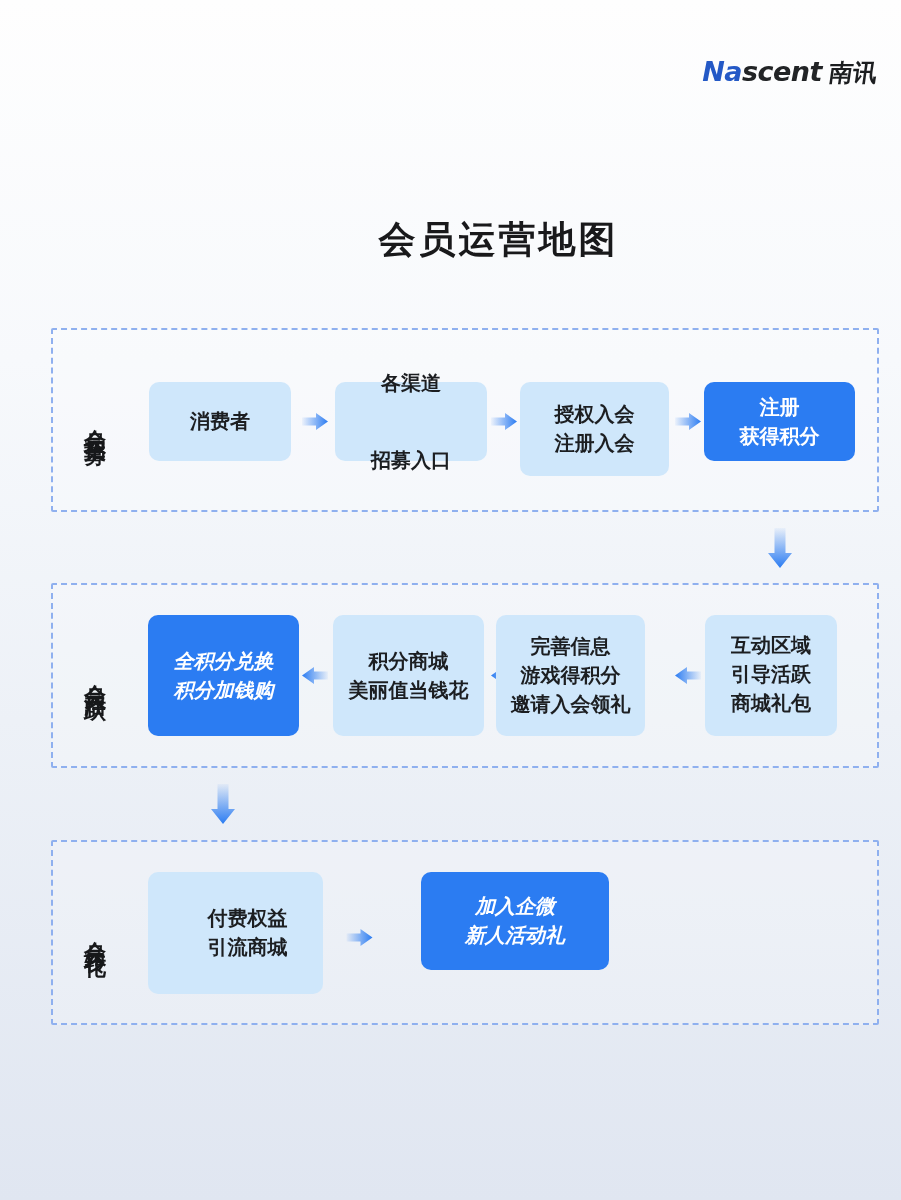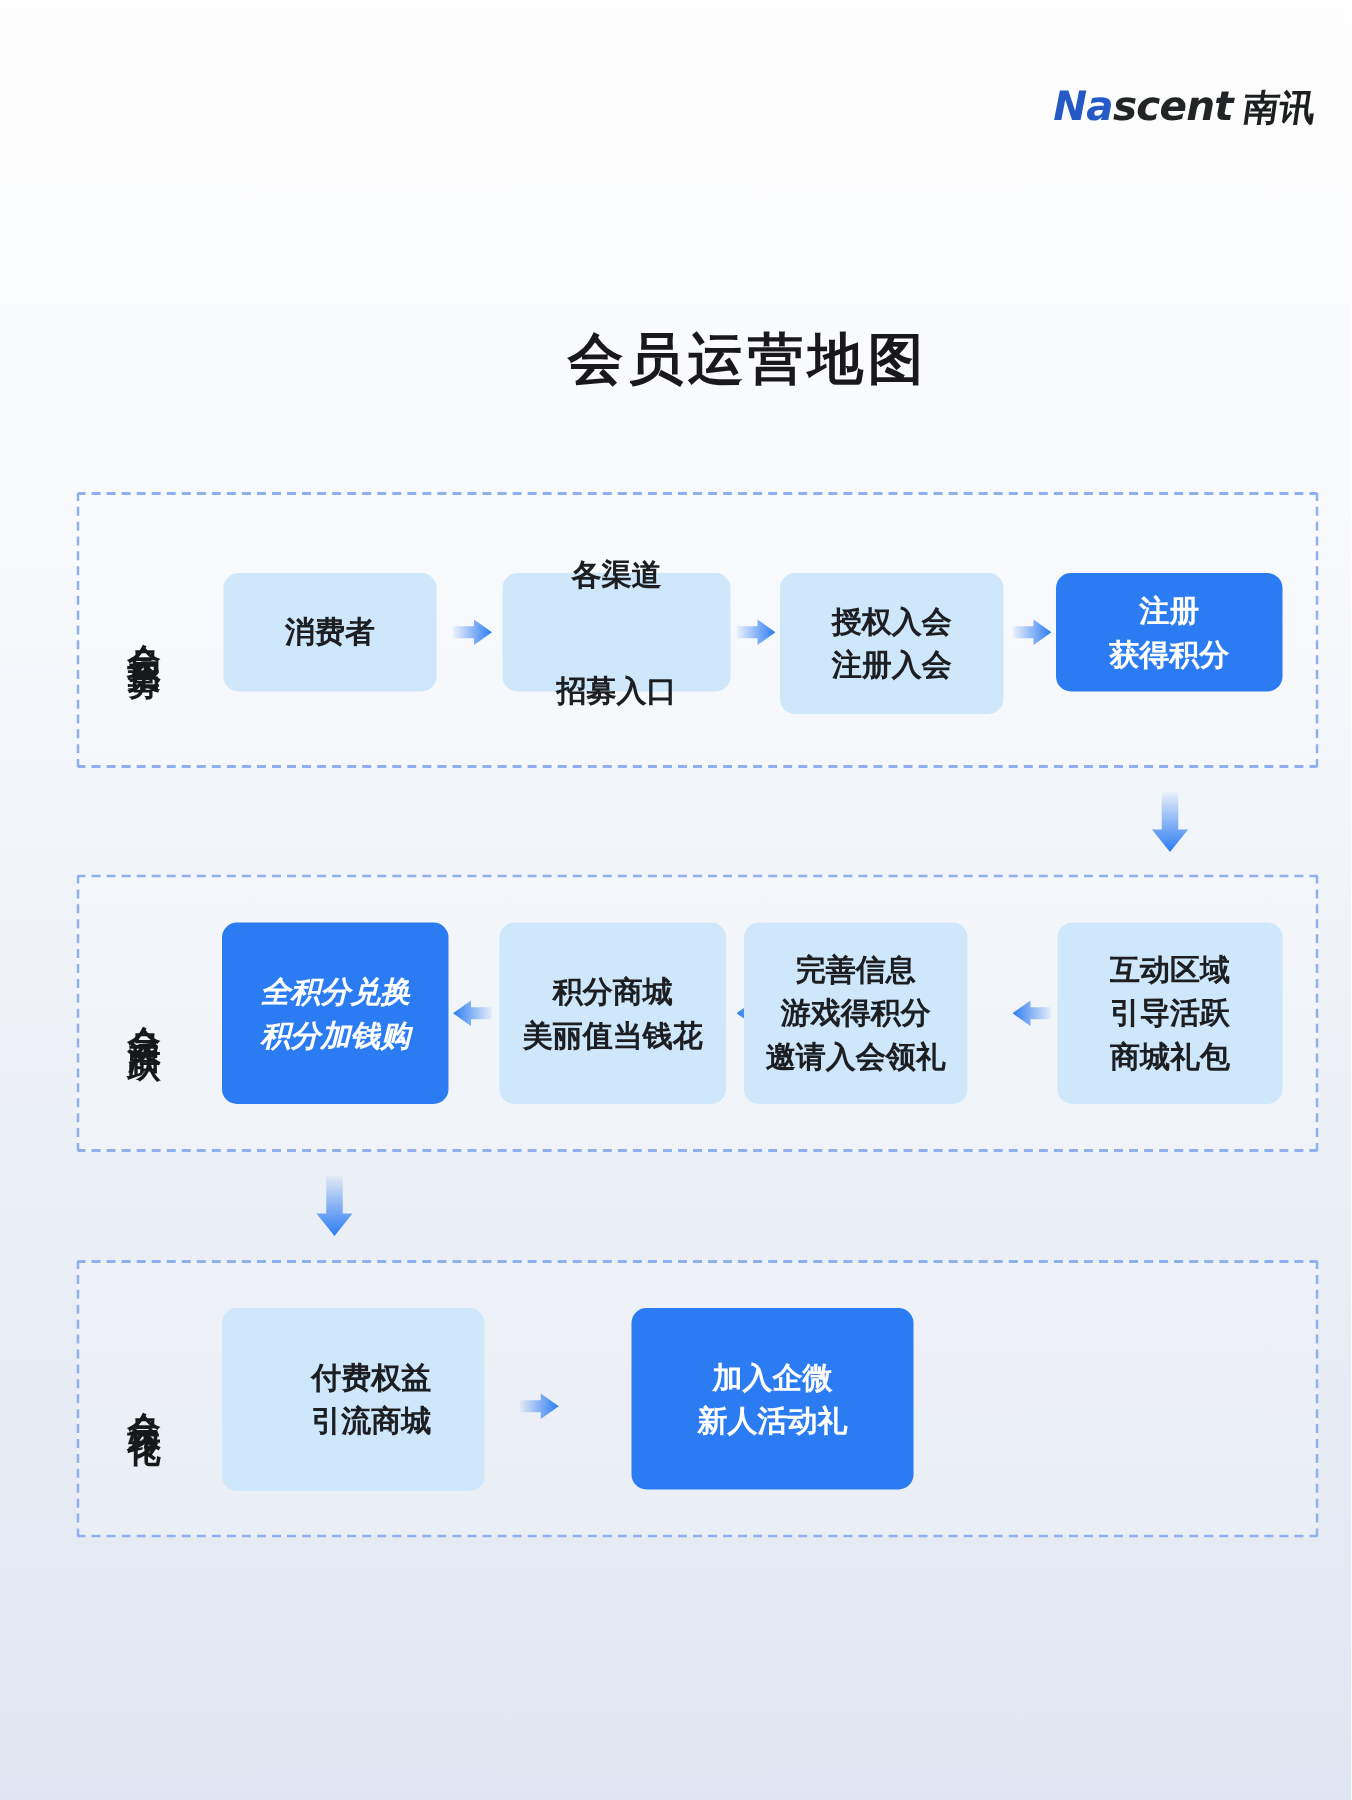--- a/index.html
+++ b/index.html
@@ -35,23 +35,23 @@
     line-height:1.45; color:#1c1e21; }
   .box-light { background:#cfe7fb; }
   .box-blue  { background:#2b7cf2; color:#ffffff; font-weight:bold;text-align:center; }
   .b11 { left:149px; top:382px; width:142px; height:79px; }
   .b12 { left:335px; top:382px; width:152px; height:79px;gap:48px; }
   .b13 { left:520px; top:382px; width:149px; height:94px; }
   .b14 { left:704px; top:382px; width:151px; height:79px; }
   .b21 { left:148px; top:615px; width:151px; height:121px;font-style:italic; }
   .b22 { left:333px; top:615px; width:151px; height:121px; }
   .b23 { left:496px; top:615px; width:149px; height:121px; }
-  .b24 { left:705px; top:615px; width:150px; height:121px; }
+  .b24 { left:705px; top:615px; width:132px; height:121px;font-family:Liberation Mono, monospace; }
   .b31 { left:148px; top:872px; width:151px; height:122px;padding-left:24px; }
-  .b32 { left:421px; top:872px; width:188px; height:121px; }
+  .b32 { left:421px; top:872px; width:188px; height:98px;font-style:italic; }
   
   .arrow { position:absolute; }
   .a11 { left:302px; top:412px; } .a12 { left:491px; top:412px; } .a13 { left:675px; top:412px; }
   .a21 { left:302px; top:666px; } .a22 { left:491px; top:666px; } .a23 { left:675px; top:666px; }
   .a31 { left:346px; top:928px; }
   .d1  { left:767px; top:528px; } .d2  { left:210px; top:784px; }
   .defs { position:absolute; width:0; height:0; }
 </style>
 </head>
 <body>

